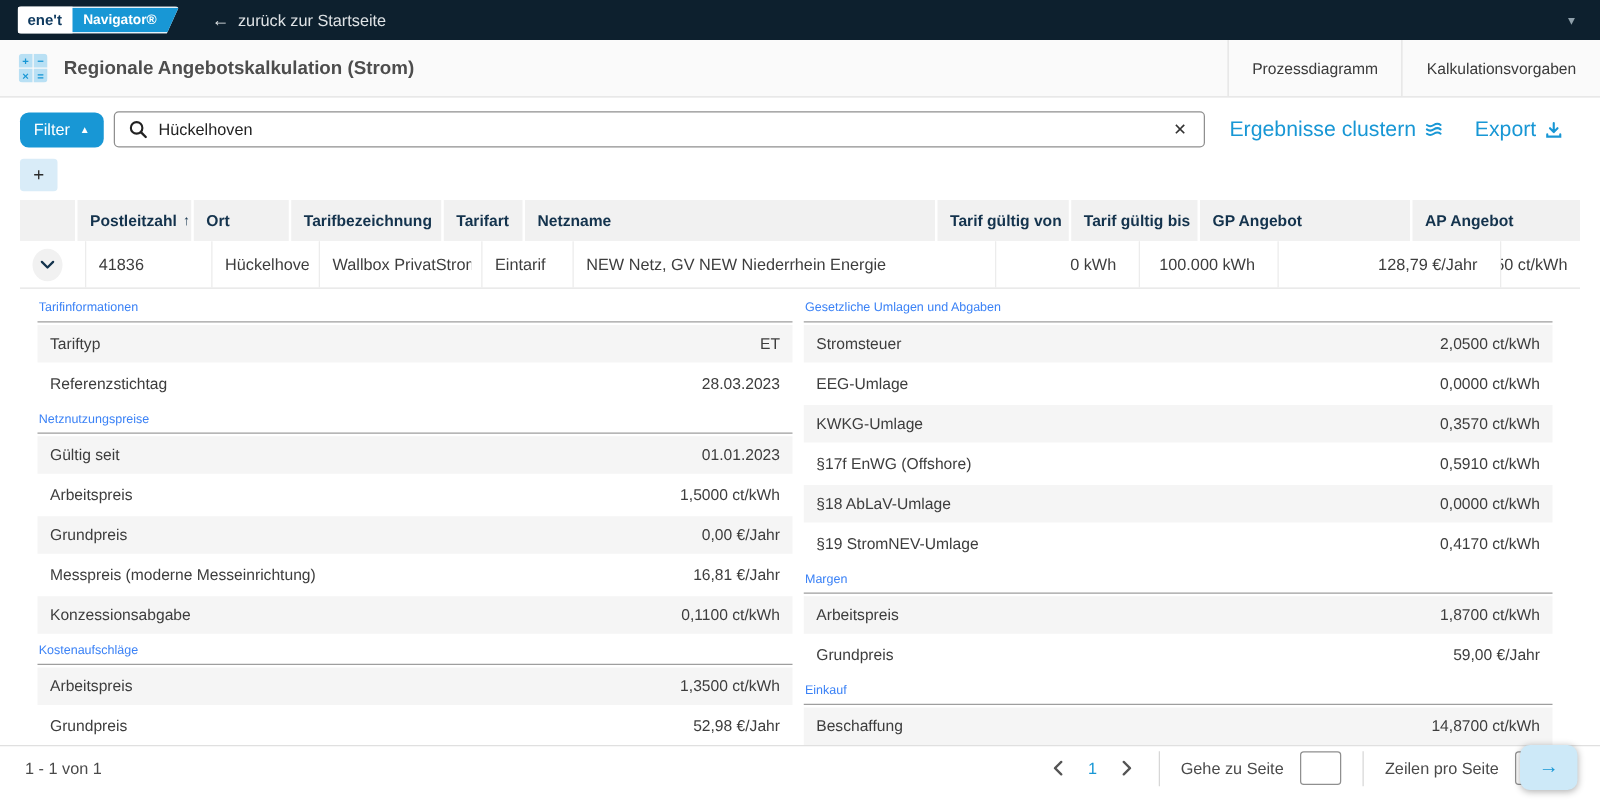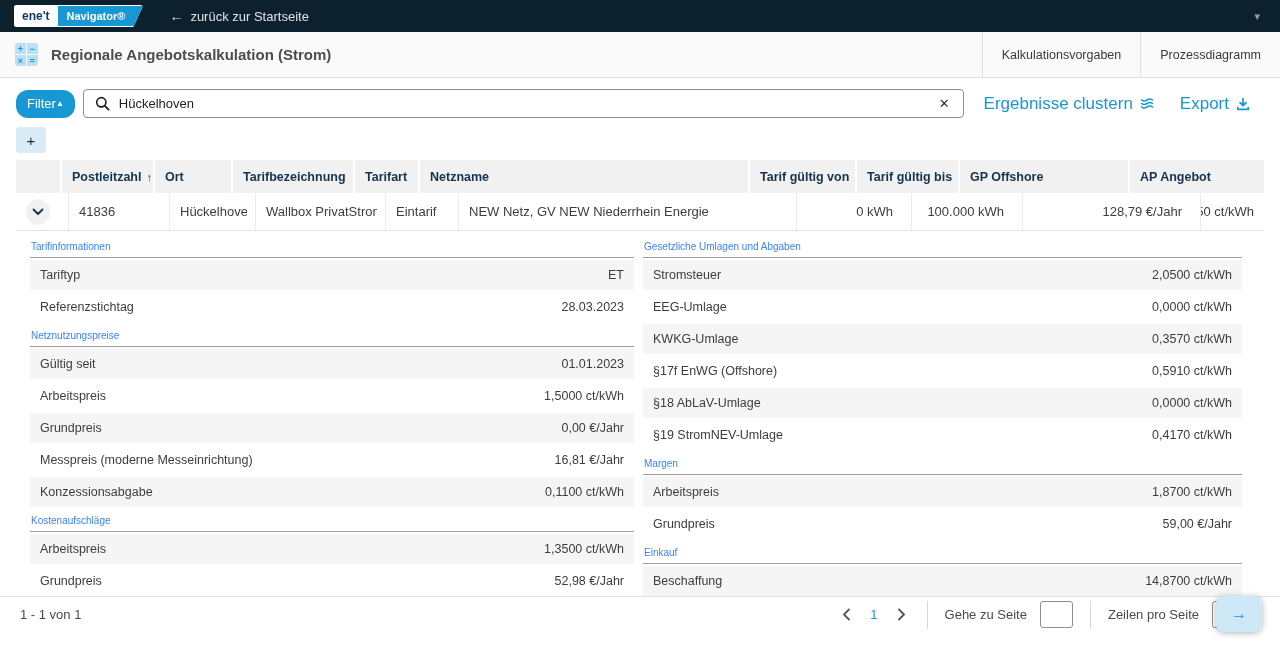--- a/index.html
+++ b/index.html
@@ -27,22 +27,22 @@
                gap:1px; align-self:center; margin-left:15px; border-radius:3px; overflow:hidden; }
   .calc-cell { background:#b9e0f4; color:#1897d5; font-size:9px; font-weight:bold;
                display:flex; align-items:center; justify-content:center; }
   .page-title { font-size:15px; color:#4d4d4d; align-self:center; margin-left:13px; }
   .titlebar-links { margin-left:auto; display:flex; }
   .tlink { display:flex; align-items:center; padding:0 19px; border-left:1px solid #e2e2e2;
            font-size:12.5px; color:#3a3a3a; cursor:pointer; }
 
   
   .toolbar-row1 { display:flex; align-items:center; margin:11px 16px 0; gap:8px; }
-  .btn-filter { background:#1897d5; color:#fff; border:none; border-radius:12px; height:28px;
-                padding:0 11px; font-size:13px; display:flex; align-items:center; cursor:pointer;
+  .btn-filter { background:#1897d5; color:#fff; border:none; border-radius:7px; height:28px;
+                padding:0 11px; font-size:13px; display:flex; align-items:center; gap:8px; cursor:pointer;
                 font-family:inherit; }
   .filter-caret { font-size:8px; }
   .search-box { flex:1; height:29px; border:1px solid #8f8f8f; border-radius:4px; background:#fff;
                 display:flex; align-items:center; padding:0 11px; }
   .search-box input { border:none; outline:none; flex:1; font-size:13px; color:#222; margin-left:9px;
                       font-family:inherit; background:transparent; }
   .clear-btn { background:none; border:none; font-size:13px; color:#333; cursor:pointer; padding:0 2px; }
   .toolbar-links { display:flex; align-items:center; gap:26px; padding:0 14px 0 12px; }
   .link-blue { color:#1897d5; font-size:17px; display:flex; align-items:center; gap:7px; cursor:pointer; white-space:nowrap; }
   .toolbar-row2 { margin:9px 16px 0; }
@@ -111,22 +111,22 @@
 
 <div class="titlebar">
   <div class="calc-icon">
     <span class="calc-cell">+</span>
     <span class="calc-cell">−</span>
     <span class="calc-cell">×</span>
     <span class="calc-cell">=</span>
   </div>
   <h1 class="page-title">Regionale Angebotskalkulation (Strom)</h1>
   <div class="titlebar-links">
+    <span class="tlink">Prozessdiagramm</span>
     <span class="tlink">Kalkulationsvorgaben</span>
-    <span class="tlink">Prozessdiagramm</span>
   </div>
 </div>
 
 <div class="toolbar-row1">
   <button class="btn-filter">
     <span>Filter</span>
     <span class="filter-caret">▲</span>
   </button>
   <div class="search-box">
     <svg width="15" height="15" viewBox="0 0 15 15">
@@ -177,21 +177,21 @@
       <div class="th col-6">
         <span>Netzname</span>
       </div>
       <div class="th col-7">
         <span>Tarif gültig von</span>
       </div>
       <div class="th col-8">
         <span>Tarif gültig bis</span>
       </div>
       <div class="th col-9">
-        <span>GP Offshore</span>
+        <span>GP Angebot</span>
       </div>
       <div class="th col-10">
         <span>AP Angebot</span>
       </div>
     </div>
   <div class="trow" id="trow">
     <div class="td col-1">
       <button class="expander">
         <svg width="12" height="8" viewBox="0 0 12 8">
           <polyline points="1.5,1.5 6,6 10.5,1.5" fill="none" stroke="#14334d" stroke-width="1.8" stroke-linecap="round" stroke-linejoin="round"></polyline>

